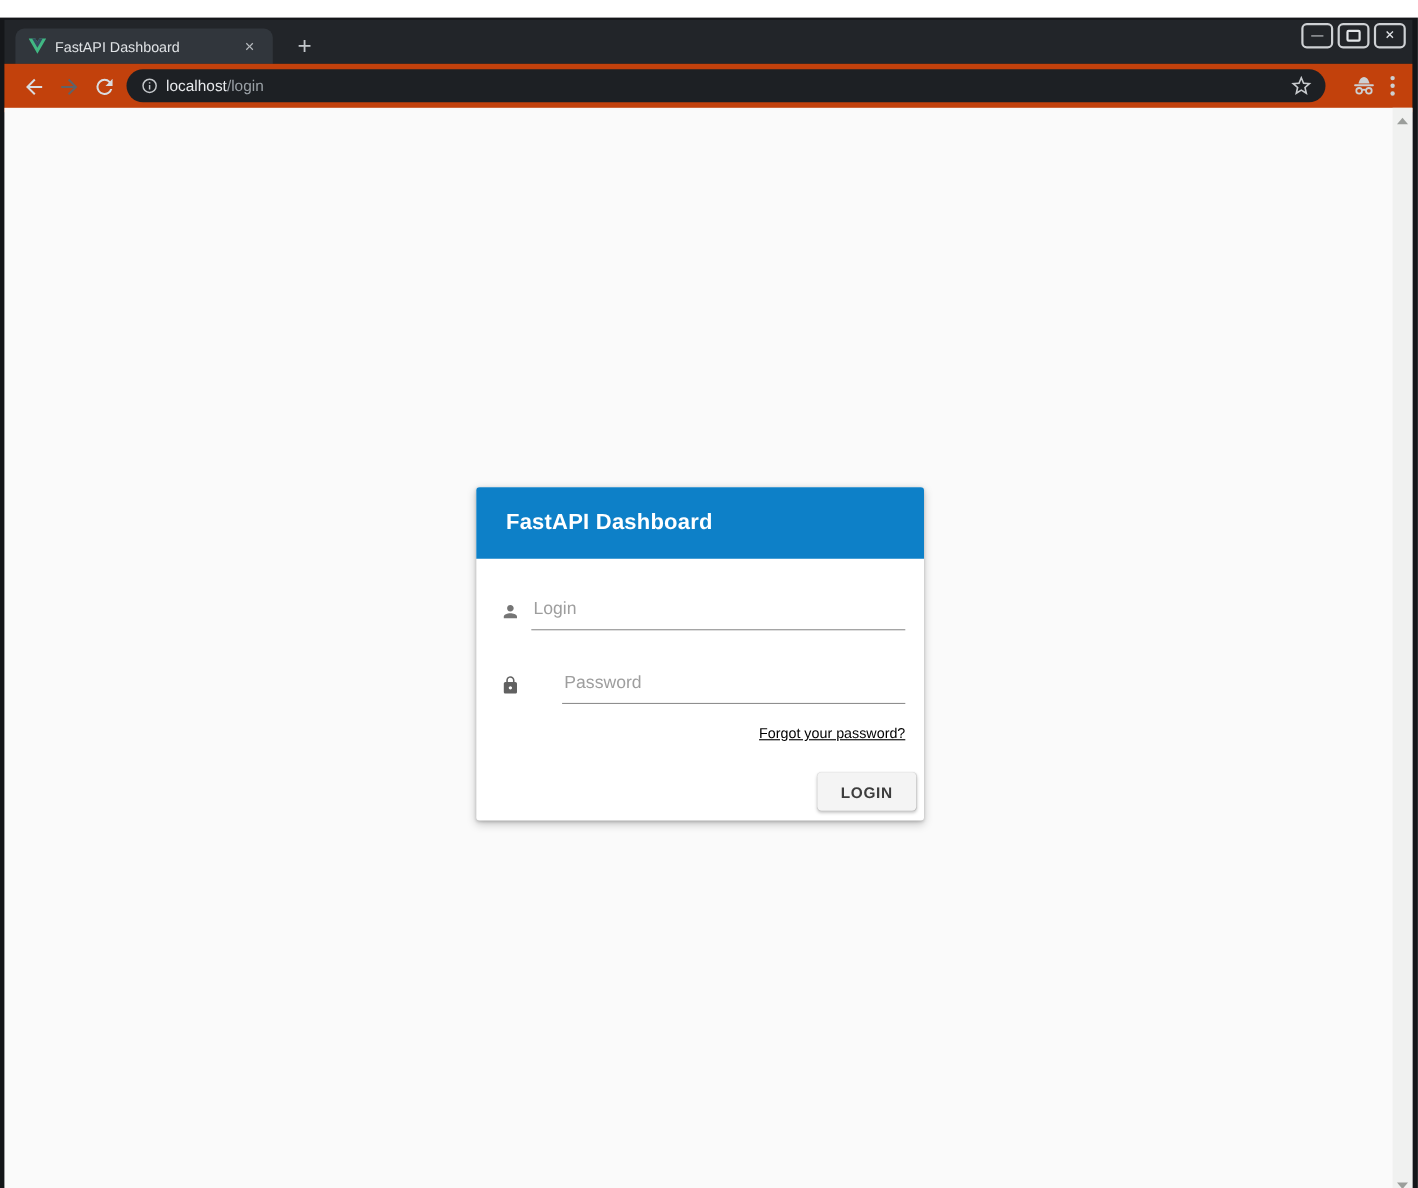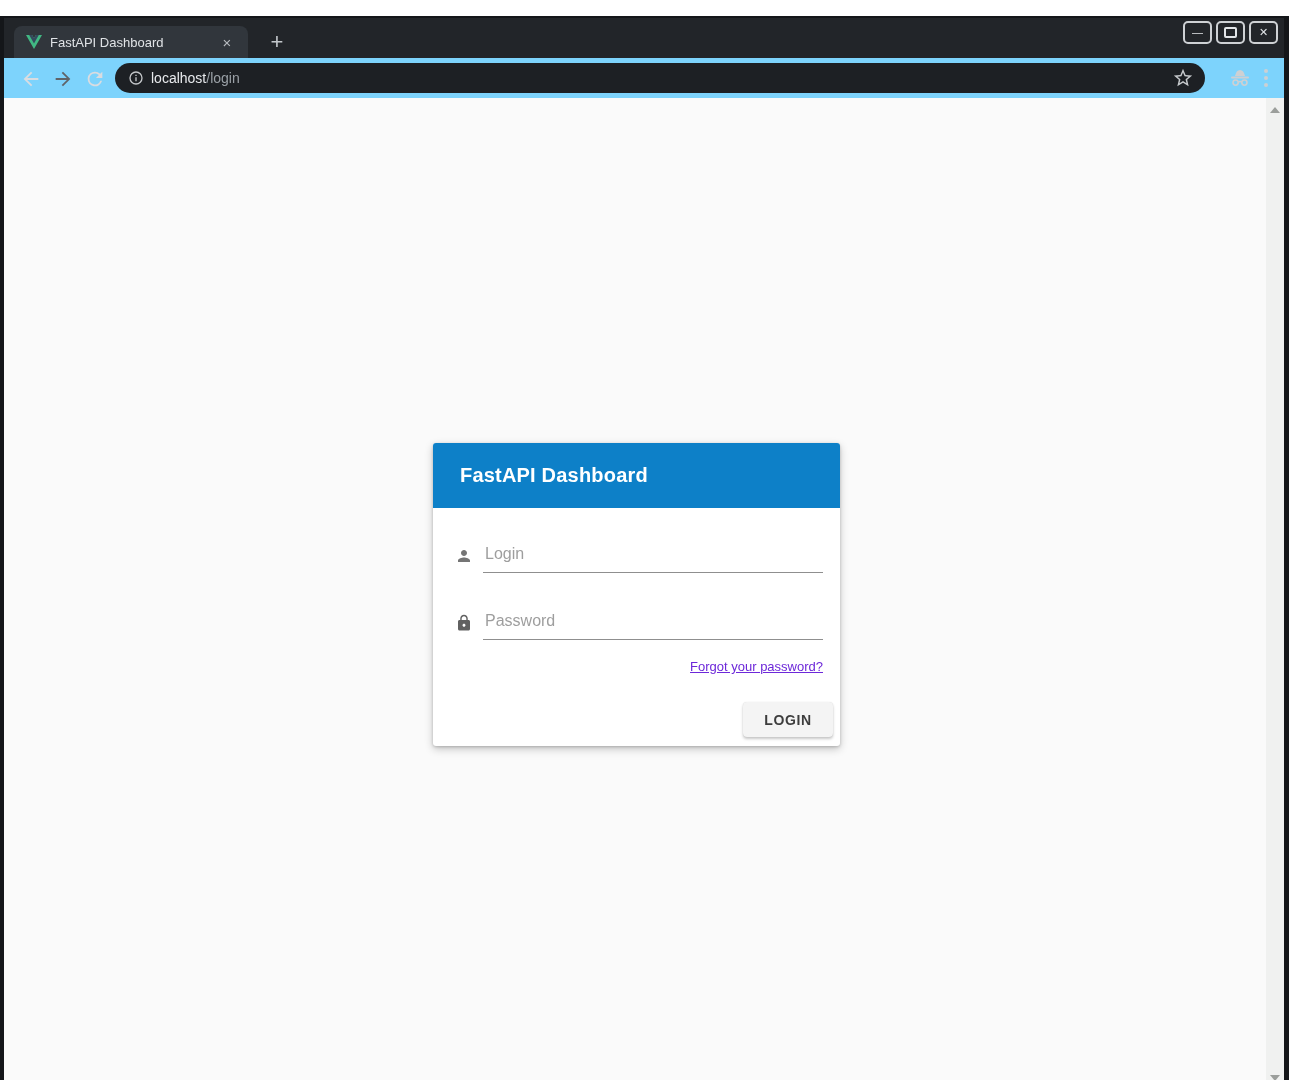--- a/index.html
+++ b/index.html
@@ -10,21 +10,21 @@
   .titlebar{position:absolute;left:4px;right:5px;top:2px;height:40px;background:#222529;}
   .tab{position:absolute;left:10px;top:8px;width:234px;height:32px;background:#31363c;border-radius:8px 8px 0 0;display:flex;align-items:center;}
   .favicon{width:16px;height:16px;margin-left:12px;flex:0 0 auto;}
   .tab-title{margin-left:8px;font-size:13px;color:#e0e3e6;white-space:nowrap;overflow:hidden;width:160px;}
   .tab-close{width:18px;height:18px;margin-left:8px;display:flex;align-items:center;justify-content:center;color:#b8bcc0;font-size:15px;line-height:1;cursor:default;}
   .newtab{position:absolute;left:256px;top:8px;width:34px;height:32px;display:flex;align-items:center;justify-content:center;color:#c3c7cb;font-size:22px;font-weight:400;}
   .wincontrols{position:absolute;right:6px;top:2px;height:24px;display:flex;gap:4px;align-items:center;}
   .winbtn{width:25px;height:19px;border:2px solid #ced1d4;border-radius:5px;color:#e2e5e8;display:flex;align-items:center;justify-content:center;font-size:11px;line-height:1;}
   .maxbox{width:9px;height:7px;border:2px solid #e2e5e8;border-radius:2px;}
 
-  .toolbar{position:absolute;left:4px;right:5px;top:42px;height:44px;background:#7dd3fc;}
+  .toolbar{position:absolute;left:4px;right:5px;top:42px;height:44px;background:#c2410c;}
   .navicon{position:absolute;top:10px;width:22px;height:22px;}
   .omnibox{position:absolute;left:111px;top:5px;width:1090px;height:30px;border-radius:15px;background:#1d2024;display:flex;align-items:center;}
   .url{margin-left:36px;font-size:14px;}
   .url .host{color:#e8eaed;}
   .url .path{color:#9aa0a6;}
   .ob-info{position:absolute;left:13px;top:7px;}
   .ob-star{position:absolute;right:11px;top:4px;}
   .tb-right{position:absolute;right:0;top:0;height:40px;display:flex;align-items:center;}
   .menu-dots{display:flex;flex-direction:column;gap:3px;margin:0 16px 0 12px;}
   .menu-dots i{width:4px;height:4px;border-radius:50%;background:#cdd0d3;display:block;}
@@ -35,25 +35,25 @@
   .sb-arrow{position:absolute;left:50%;transform:translateX(-50%);width:0;height:0;border-left:5px solid transparent;border-right:5px solid transparent;}
   .sb-up{top:9px;border-bottom:6px solid #9b9e9b;}
   .sb-down{bottom:9px;border-top:6px solid #9b9e9b;}
 
   
   .card{position:absolute;left:429px;top:345px;width:407px;height:303px;background:#ffffff;border-radius:3px;box-shadow:0 3px 9px rgba(0,0,0,0.22),0 1px 3px rgba(0,0,0,0.18);}
   .card-header{height:65px;background:#0d80c8;border-radius:3px 3px 0 0;display:flex;align-items:center;}
   .card-title{margin-left:27px;color:#ffffff;font-size:20px;font-weight:bold;letter-spacing:0.2px;}
   .field-row{position:absolute;left:22px;right:17px;display:flex;align-items:flex-end;}
   .row-login{top:96px;}
-  .row-password{top:163px;}
+  .row-password{top:163px;gap:28px;}
   .field-icon{width:18px;height:18px;margin:0 10px 8px 0;flex:0 0 auto;}
   .mat-input{flex:1;border:none;outline:none;background:transparent;border-bottom:1px solid #8f8f8f;font-family:"Liberation Sans",sans-serif;font-size:16px;color:#424242;padding:6px 2px 9px 2px;}
   .mat-input::placeholder{color:#9e9e9e;opacity:1;}
-  .forgot{position:absolute;right:17px;top:216px;font-size:13px;color:#6d28d9;text-decoration:underline;cursor:pointer;}
+  .forgot{position:absolute;right:17px;top:216px;font-size:13px;color:#000000;text-decoration:underline;cursor:pointer;}
   .login-btn{position:absolute;left:310px;top:259px;width:90px;height:35px;background:#f4f4f4;border:none;border-radius:4px;box-shadow:0 2px 3px rgba(0,0,0,0.22),0 0 1px rgba(0,0,0,0.15);font-family:"Liberation Sans",sans-serif;font-size:14px;font-weight:bold;letter-spacing:0.6px;color:#3d3d3d;cursor:pointer;}
 </style>
 </head>
 <body>
 
 <div class="screen">
 
   <div class="titlebar">
     <div class="tab">
       <svg class="favicon" viewBox="0 0 256 221">

